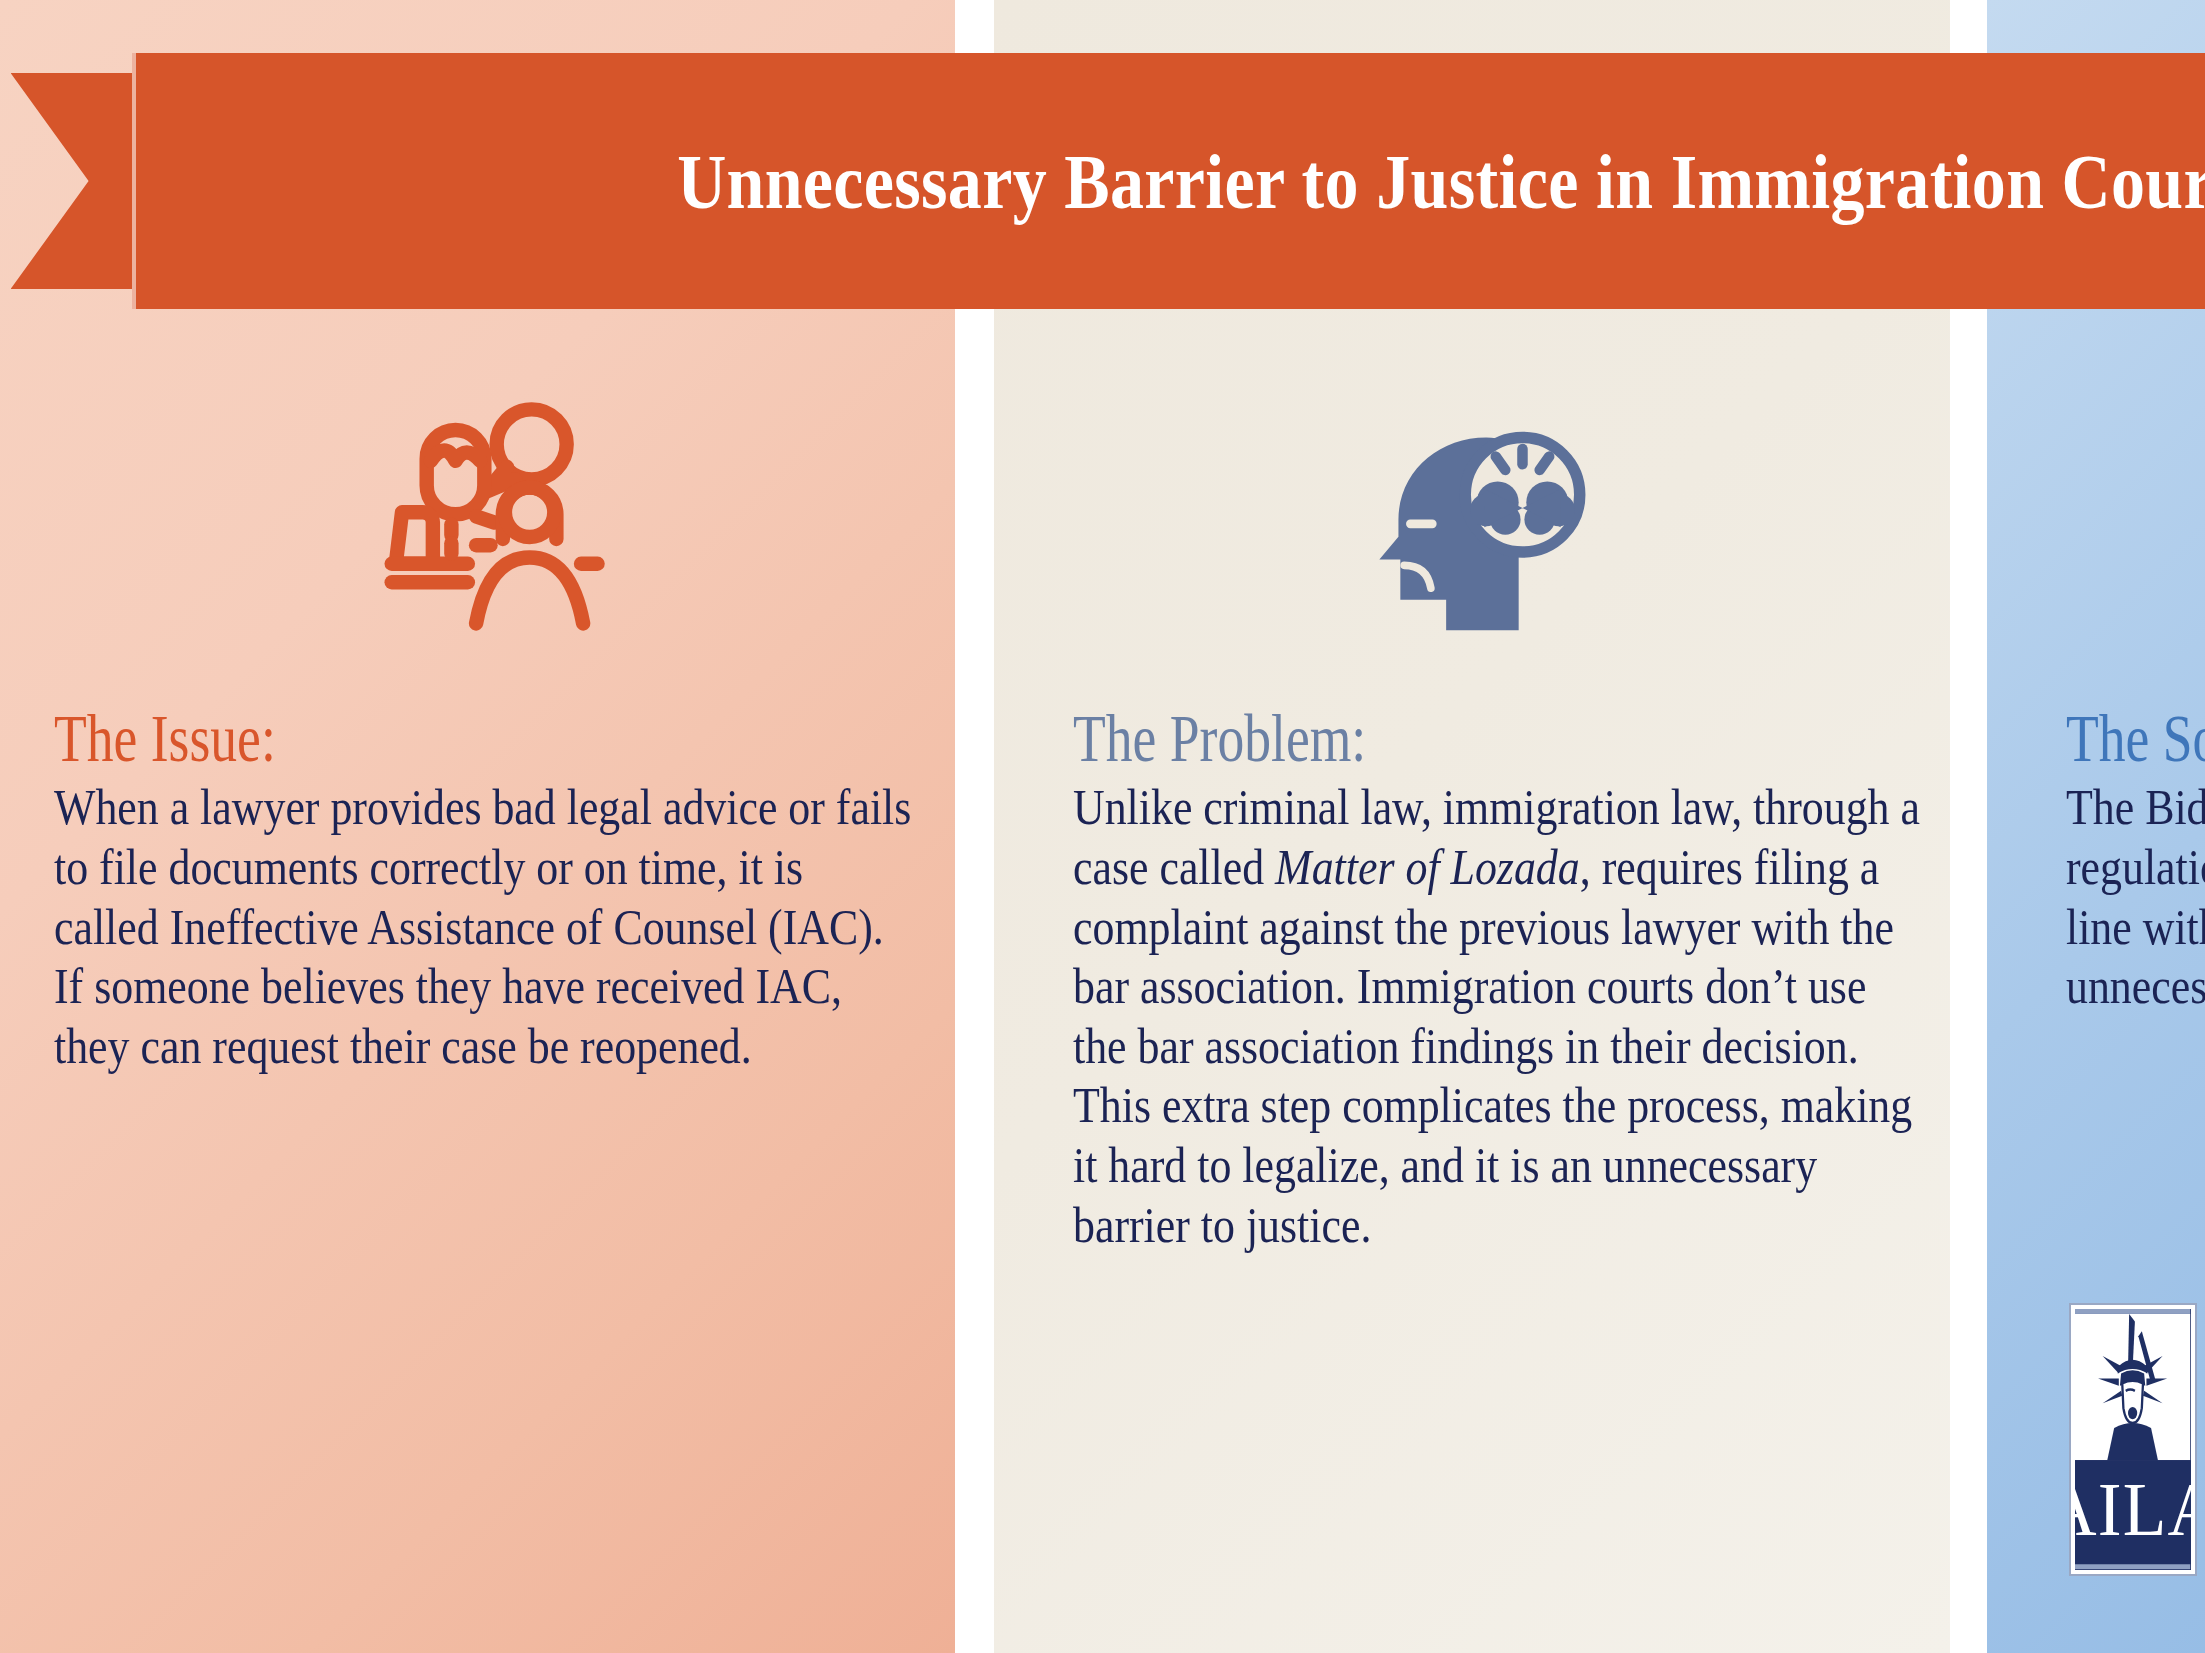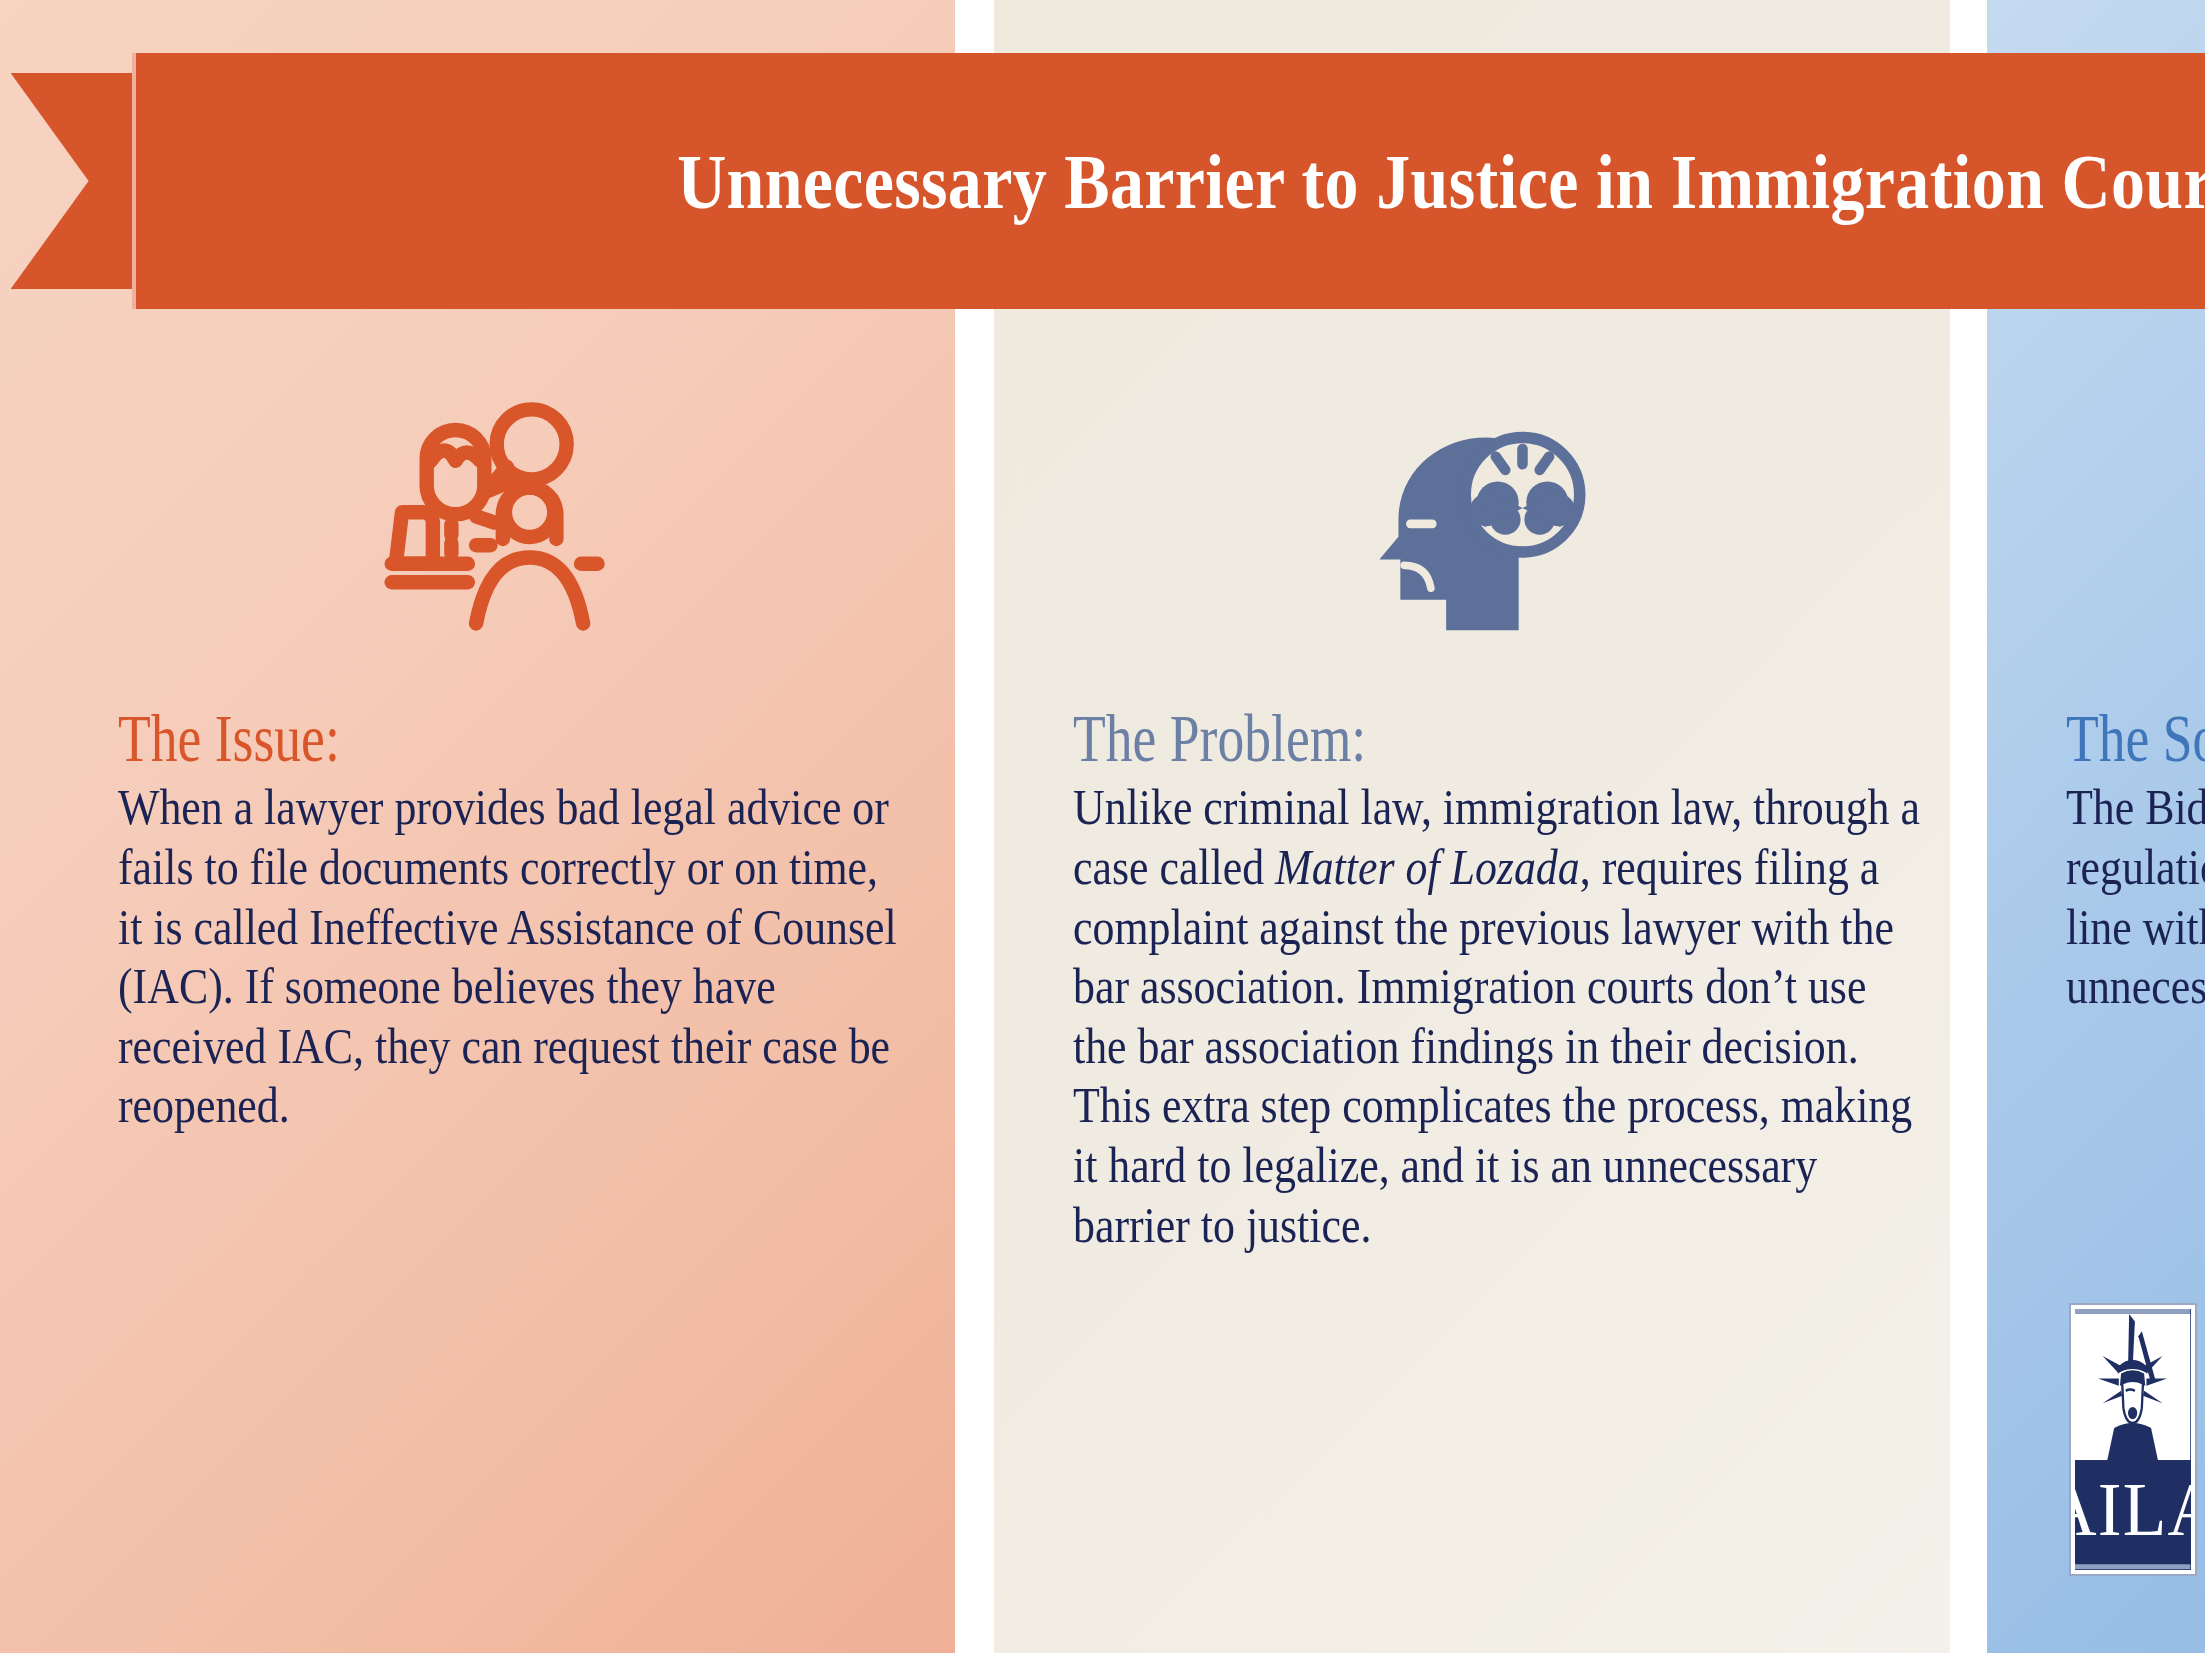--- a/index.html
+++ b/index.html
@@ -49,21 +49,21 @@
   .col { position:absolute; top:335px; }
   #col-1 { left:0;      width:955px; }
   #col-2 { left:994px; width:956px; }
   #col-3 { left:1987px; width:954px; }
 
   .icon-wrap { height:370px; display:flex; align-items:center; justify-content:center; }
   #col-1 .icon-wrap { padding-left:26.5px; }
   #col-2 .icon-wrap { padding-left:17.6px; }
   #col-3 .icon-wrap { padding-left:13.2px; }
 
-  .col-body { padding:0 40px 0 118px; }
+  .col-body { padding:0 40px 0 54px; }
   #col-2 .col-body { padding:0 28px 0 79px; }
   #col-3 .col-body { padding:0 40px 0 79px; }
 
   .col-heading {
     font-family:"Liberation Serif", serif;
     font-weight:400;
     font-size:67px;
     line-height:1.0;
     transform:scaleX(.80);
     transform-origin:left center;

